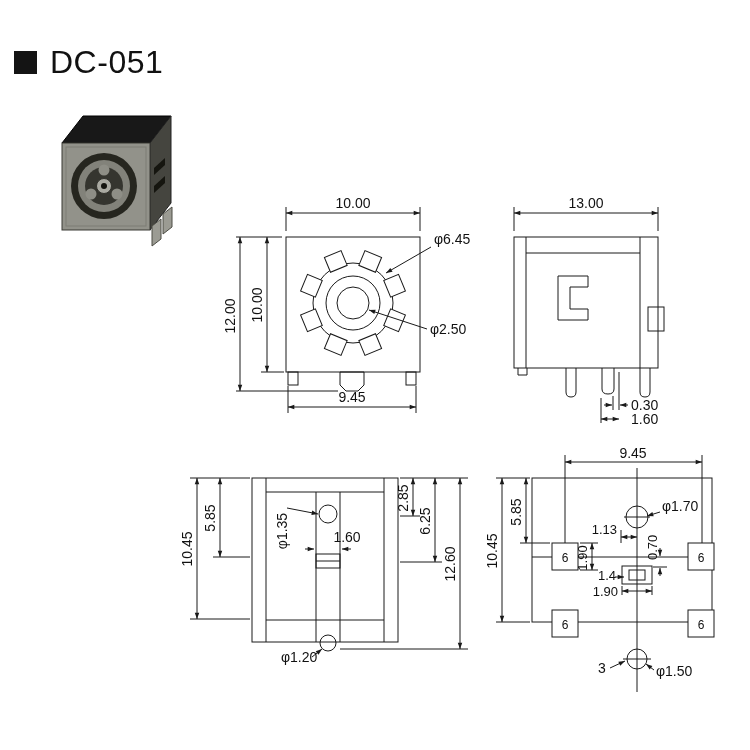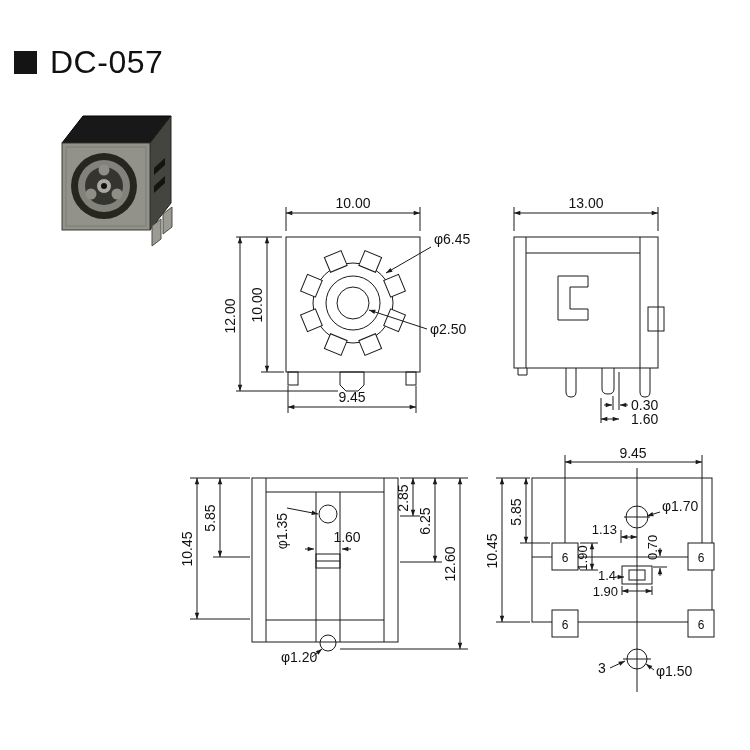--- a/index.html
+++ b/index.html
@@ -16,21 +16,21 @@
   .pad{fill:#ffffff;stroke:#1a1a1a;stroke-width:1}
   .dim{font-size:14px;fill:#111;font-family:"Liberation Sans",sans-serif}
   .dim-sm{font-size:13px}
   .pad-num{font-size:12px;fill:#111;font-family:"Liberation Sans",sans-serif}
 </style>
 </head>
 <body>
 
 <div class="title-row">
   <span class="bullet"></span>
-  <h1>DC-057</h1>
+  <h1>DC-051</h1>
 </div>
 
 <svg width="750" height="750" viewBox="0 0 750 750">
   <defs>
     <marker id="ar" viewBox="0 0 10 10" refX="9.5" refY="5" markerWidth="9" markerHeight="7" orient="auto-start-reverse">
       <path d="M0.5,1.8 L9.5,5 L0.5,8.2 Z" fill="#1a1a1a"></path>
     </marker>
   </defs>
 
   <g>

